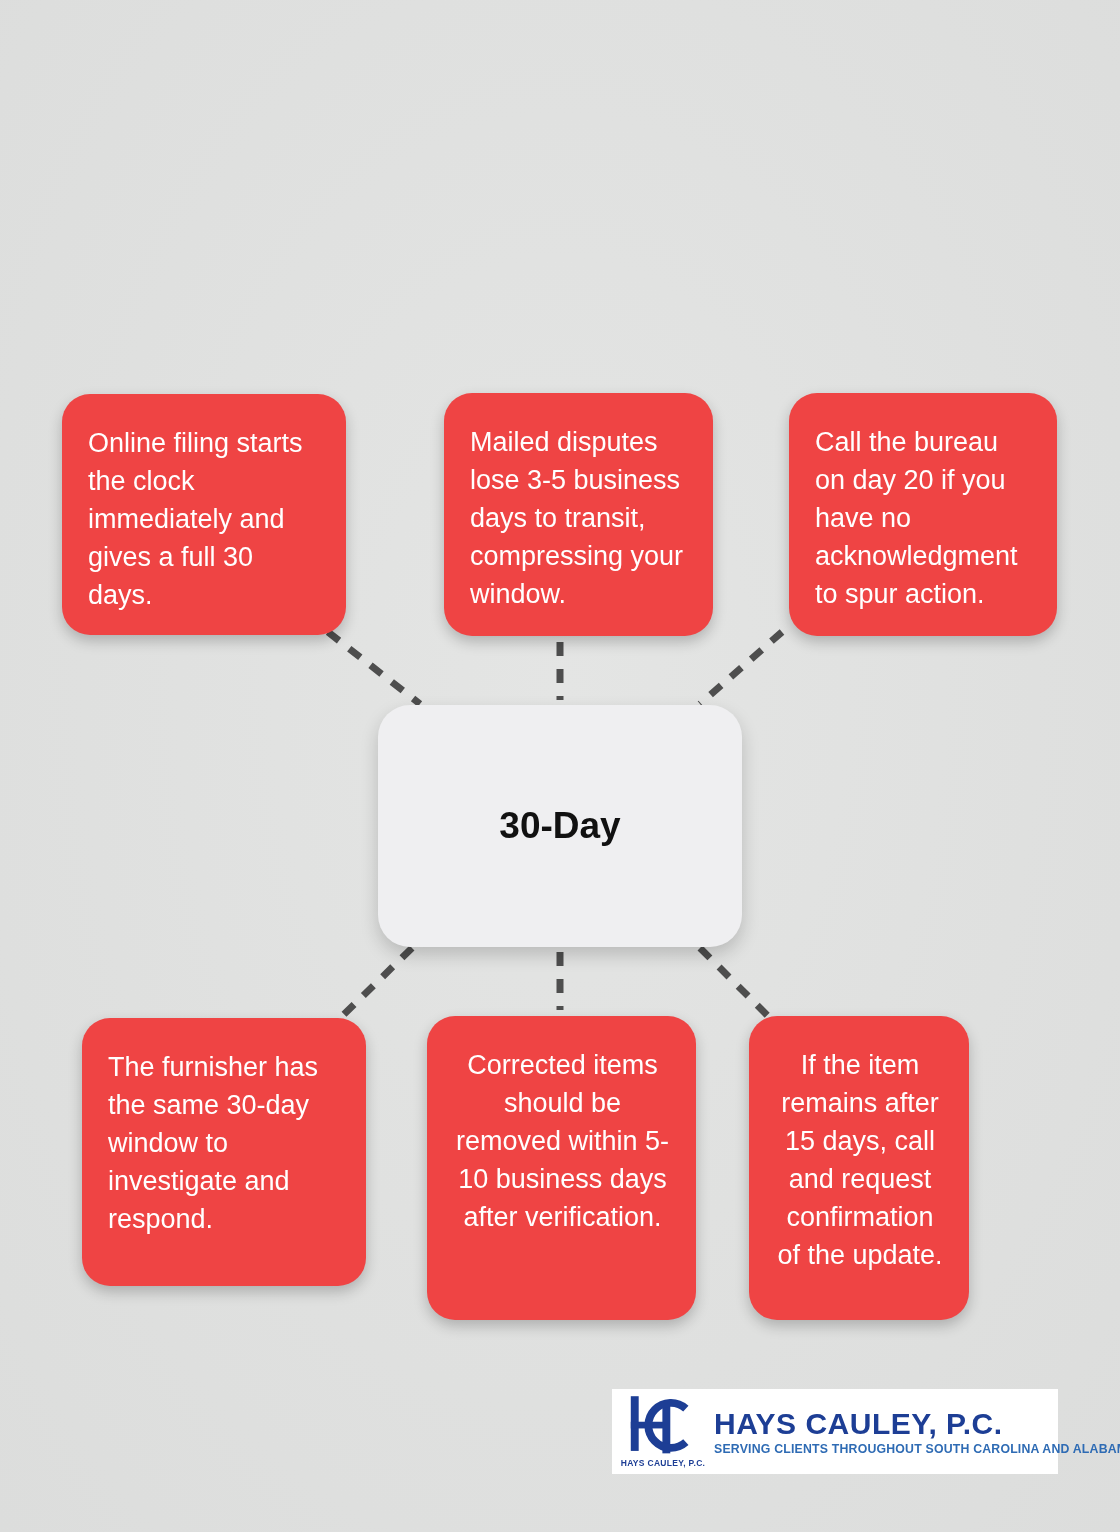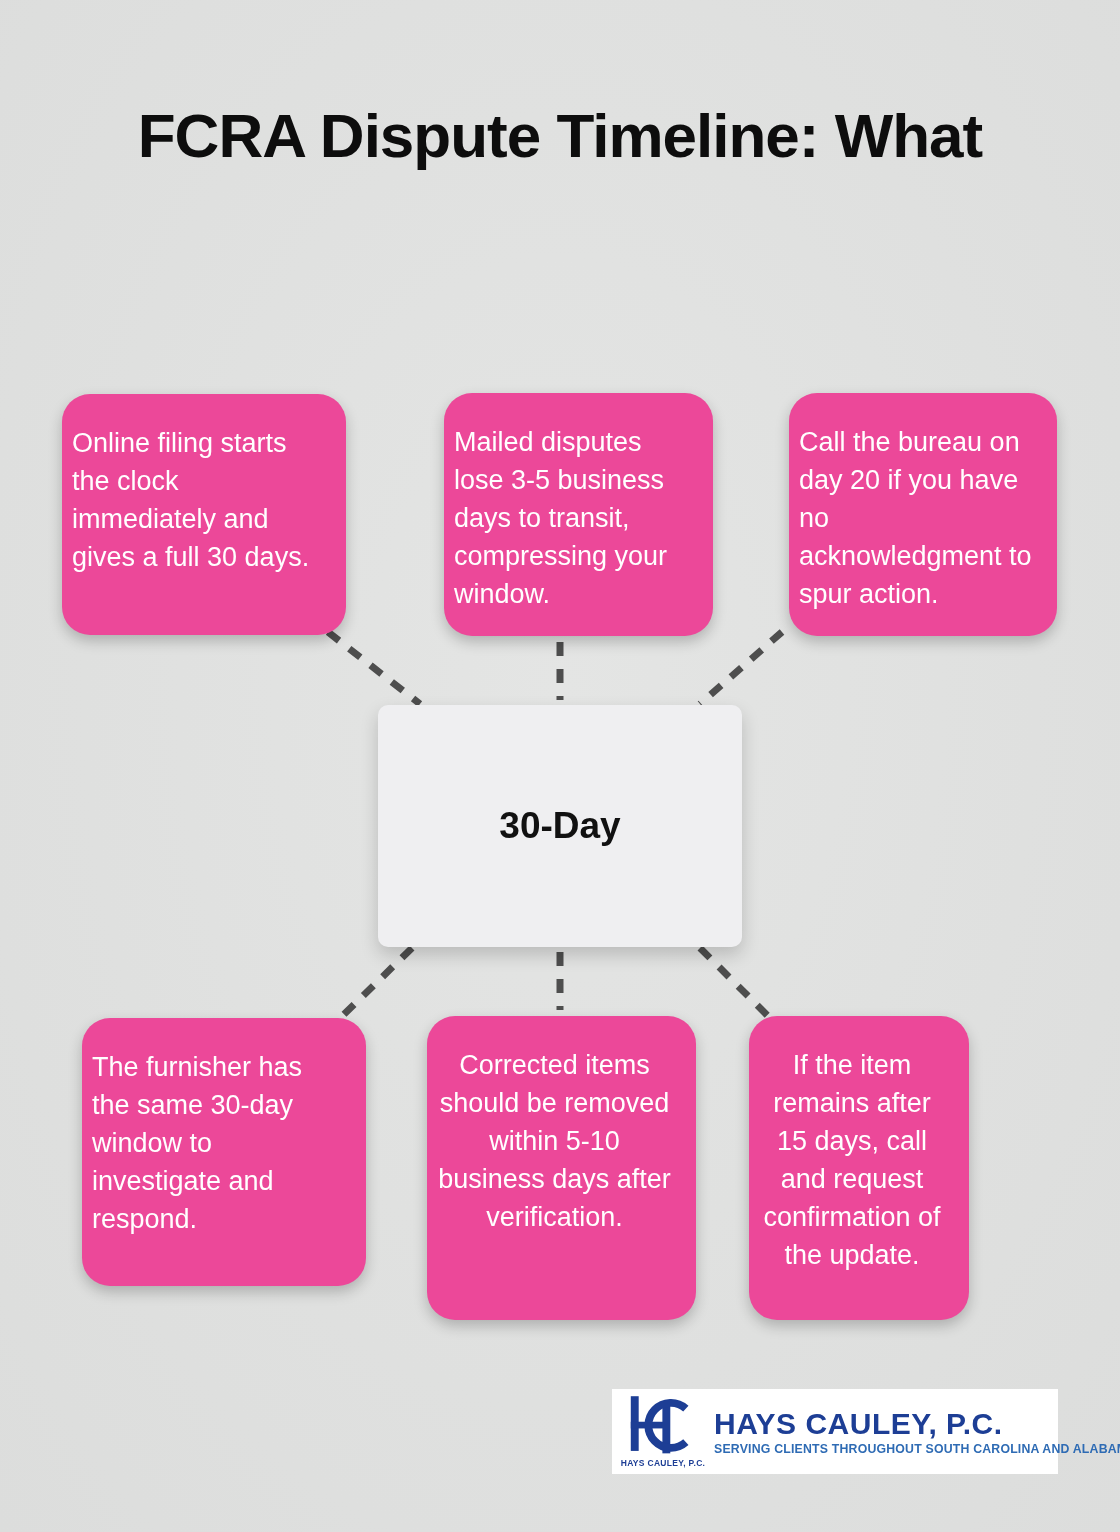--- a/index.html
+++ b/index.html
@@ -40,26 +40,26 @@
   }
   svg.connectors line {
     stroke: #4e4e4e;
     stroke-width: 7;
     stroke-dasharray: 14 13;
   }
 
   
   .node {
     position: absolute;
-    background: #ec4899;
+    background: #ef4444;
     border-radius: 28px;
     box-shadow: 0 6px 14px rgba(0,0,0,0.22);
     color: #ffffff;
     box-sizing: border-box;
-    padding: 30px 24px 24px 10px;
+    padding: 30px 24px 24px 26px;
   }
   .node p {
     margin: 0;
     font-size: 27px;
     line-height: 38px;
     font-weight: 400;
   }
   .node.tl { left: 62px;  top: 394px; width: 284px; height: 241px; }
   .node.tm { left: 444px; top: 393px; width: 269px; height: 243px; }
   .node.tr { left: 789px; top: 393px; width: 268px; height: 243px; }
@@ -68,21 +68,21 @@
   .node.br { left: 749px; top: 1016px; width: 220px; height: 304px; text-align: center; }
 
   
   .center-node {
     position: absolute;
     left: 378px;
     top: 705px;
     width: 364px;
     height: 242px;
     background: #efeff1;
-    border-radius: 10px;
+    border-radius: 32px;
     box-shadow: 0 8px 18px rgba(0,0,0,0.18);
     display: flex;
     align-items: center;
     justify-content: center;
   }
   .center-label {
     text-align: center;
     font-size: 37px;
     line-height: 48px;
     font-weight: 700;
@@ -139,21 +139,20 @@
     color: #2e6bb4;
     letter-spacing: 0.2px;
     white-space: nowrap;
     margin-top: 2px;
   }
 </style>
 </head>
 <body>
 
 <h1 class="title">
-  <span>FCRA Dispute Timeline: What</span>
 </h1>
 
 <svg class="connectors" viewBox="0 0 1120 1532" aria-hidden="true">
   <line x1="328" y1="632" x2="420" y2="704"></line>
   <line x1="560" y1="642" x2="560" y2="700"></line>
   <line x1="782" y1="632" x2="700" y2="704"></line>
   <line x1="412" y1="948" x2="328" y2="1030"></line>
   <line x1="560" y1="952" x2="560" y2="1010"></line>
   <line x1="700" y1="948" x2="782" y2="1030"></line>
 </svg>

